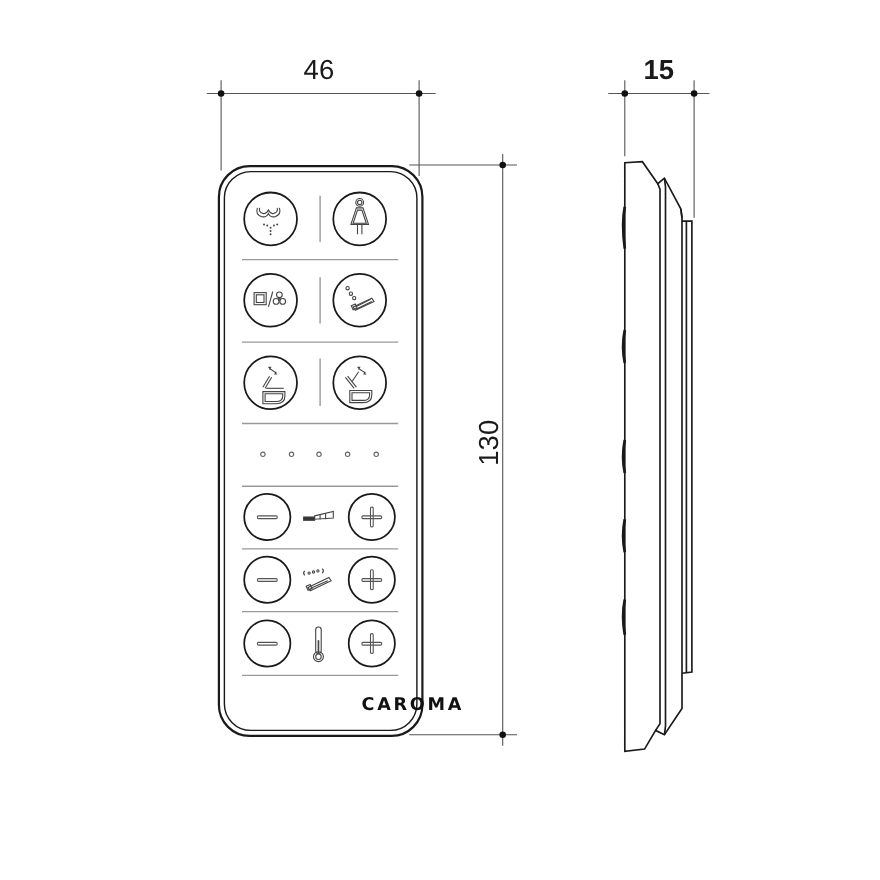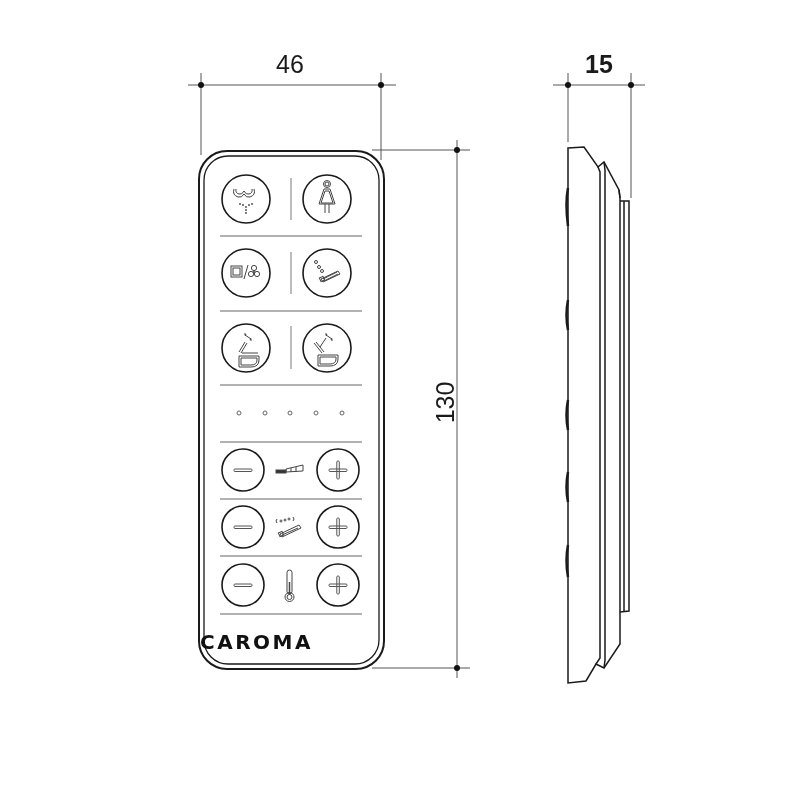--- a/index.html
+++ b/index.html
@@ -47,26 +47,27 @@
       transform: rotate(-90deg);
       transform-origin: center center;
       width: 50px;
       text-align: center;
     }
     .brand-logo {
       position: absolute;
       left: 200px;
       width: 184px;
       top: 630px;
-      text-align: left;
+      text-align: right;
       font-family: "DejaVu Sans", sans-serif;
       font-weight: 700;
-      font-size: 20px;
+      font-size: 16px;
       letter-spacing: 2.5px;
       color: #111111;
+      padding-left: 38px;
     }
   </style>
 </head>
 <body>
 
 <div class="stage">
 <svg class="drawing" viewBox="0 0 800 800" xmlns="http://www.w3.org/2000/svg">
 
   <g stroke="#555" stroke-width="1" fill="none">
     <line x1="188" y1="85" x2="396" y2="85"></line>

